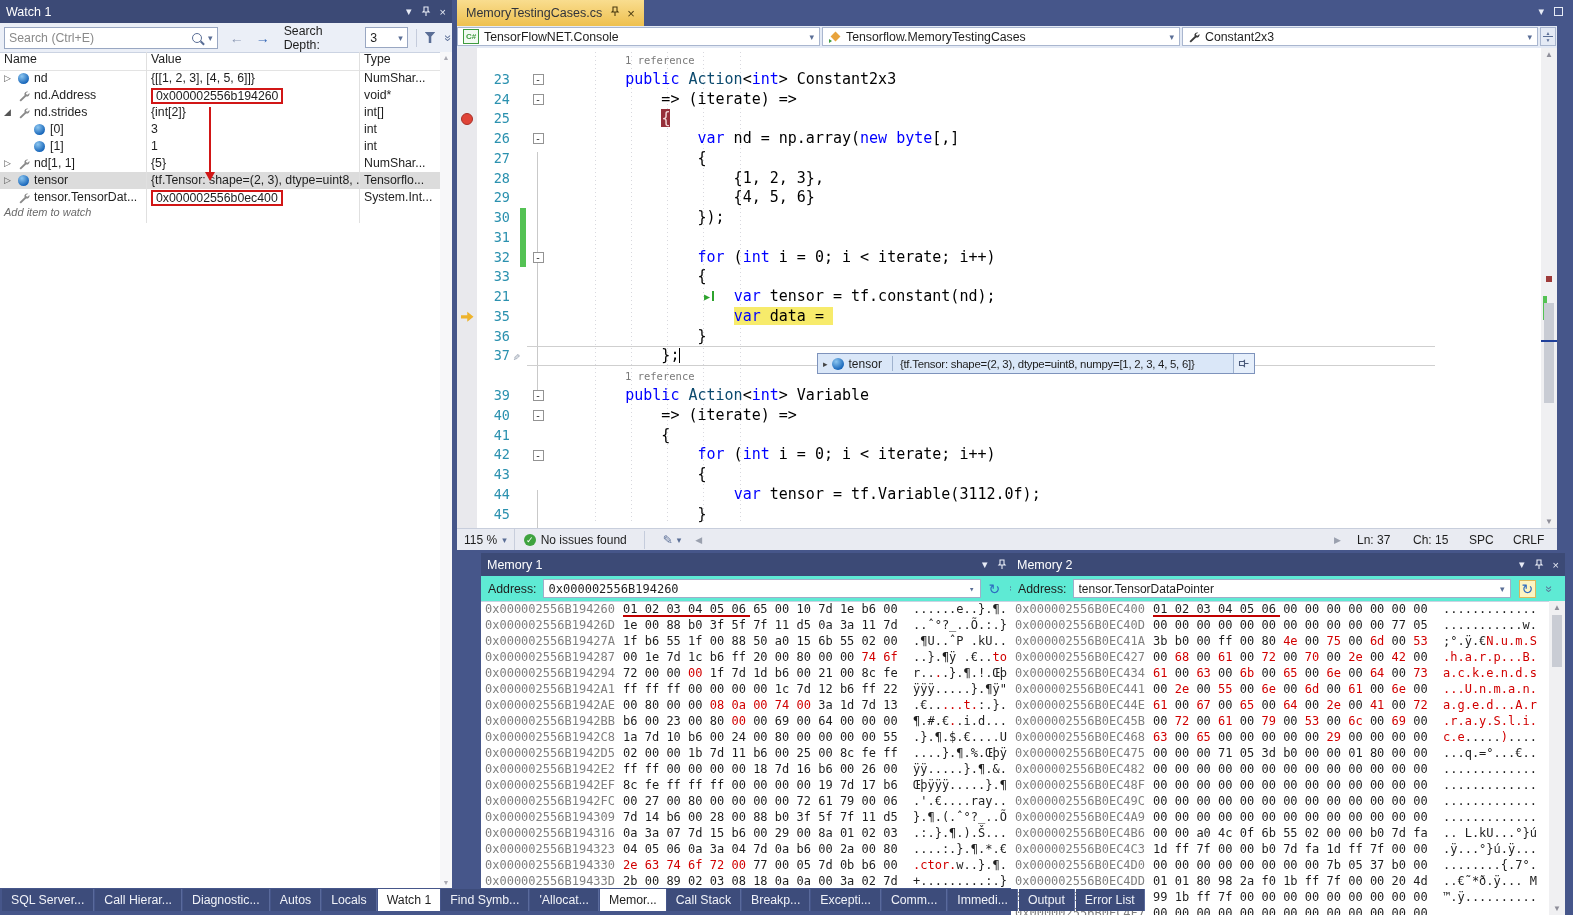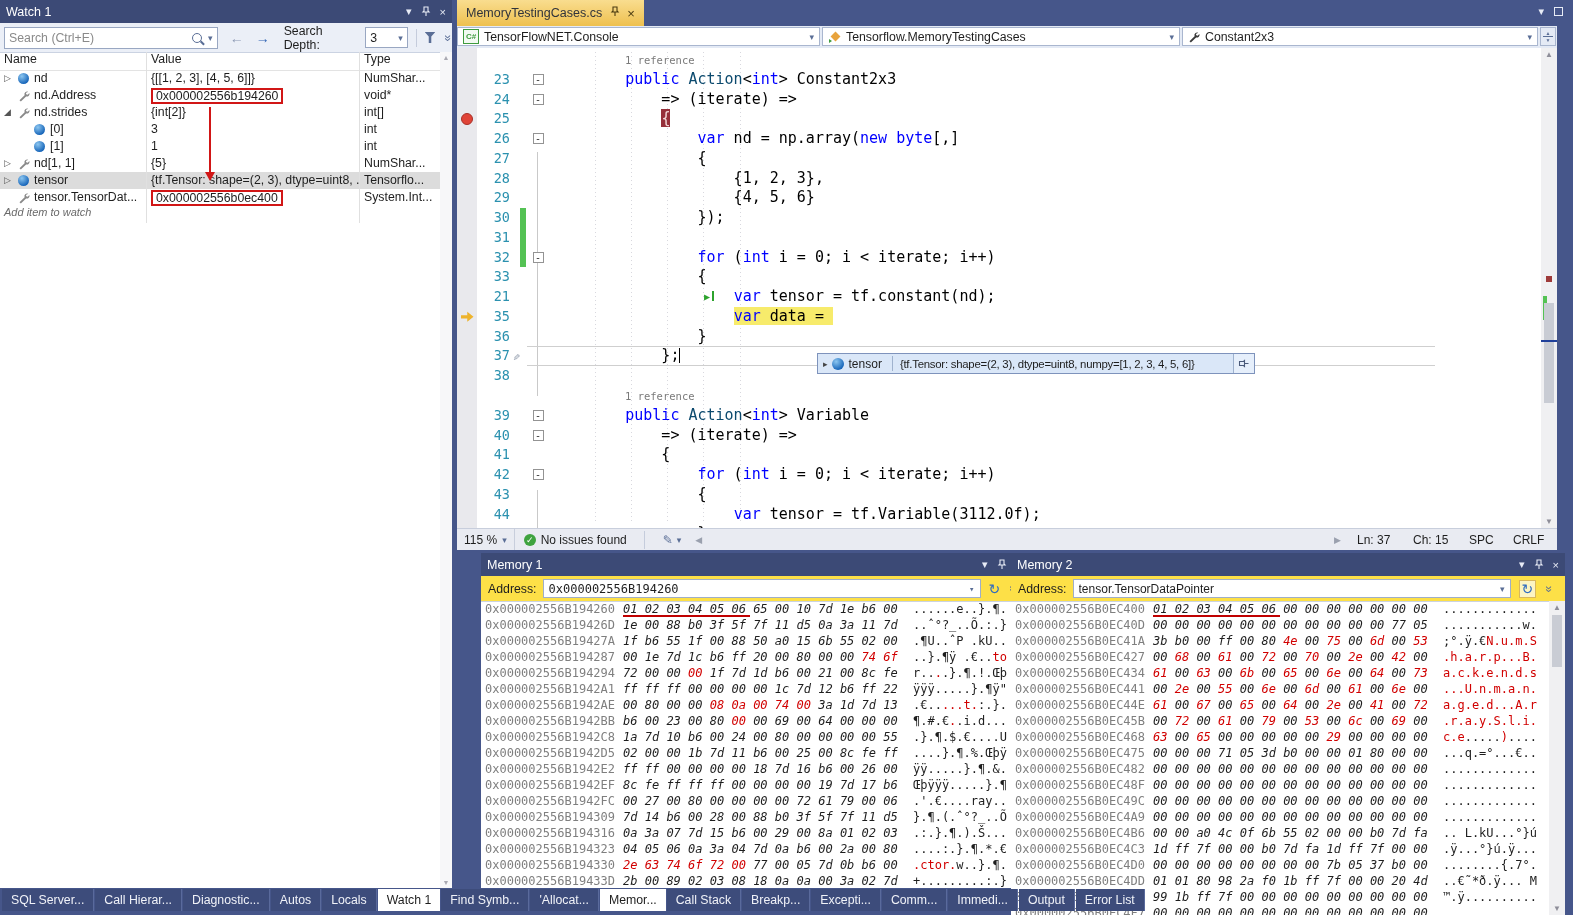--- a/index.html
+++ b/index.html
@@ -127,35 +127,35 @@
   .zoomctl{display:flex;align-items:center;gap:5px;padding:0 7px;border-right:1px solid #C8CEDC;height:100%;}
   .issue{display:flex;align-items:center;gap:5px;padding:0 9px;}
   .okcirc{width:12px;height:12px;border-radius:50%;background:#3FA33F;color:#fff;font-size:9px;line-height:12px;text-align:center;display:inline-block;}
   .broom{color:#5A6E96;font-size:12px;margin-left:10px;}
   .hsarr{color:#9AA0AE;font-size:9px;margin-left:14px;}
   .edright{margin-left:auto;display:flex;align-items:center;gap:0;}
   .edright .itm{width:56px;text-align:left;}
   .edright .sm{width:44px;}
 
   
-  .memtoolbar{position:absolute;left:0;top:23px;right:0;height:25px;background:#fde047;
+  .memtoolbar{position:absolute;left:0;top:23px;right:0;height:25px;background:#5eead4;
     border-bottom:1px solid #CBD3E2;display:flex;align-items:center;font-size:12.3px;color:#1E1E1E;}
   .memtoolbar .albl{margin:0 6px 0 7px;}
   .addrcombo{height:19px;background:#fff;border:1px solid #9FAEC8;display:flex;align-items:center;
     padding:0 5px;box-sizing:border-box;font-size:12px;}
   .addrcombo .v{flex:1;white-space:nowrap;overflow:hidden;}
   .refresh{color:#2E6BC0;font-size:14px;margin-left:8px;}
   .refresh.hl{background:#FCF4C2;border:1px solid #D9B85C;padding:0 2px;}
   .memrows{position:absolute;left:4px;top:48px;right:18px;overflow:hidden;
     font-family:"DejaVu Sans Mono",monospace;font-size:12px;line-height:16px;white-space:pre;}
   #mem1 .memrows{height:287px;}
   #mem2 .memrows{height:314px;}
   .mrow{display:flex;height:16px;position:relative;}
   .maddr{width:138px;color:#7F7F7F;flex-shrink:0;}
-  .mhex{color:#1E1E1E;font-style:italic;}
+  .mhex{color:#1E1E1E;}
   .masc{margin-left:8px;color:#1E1E1E;}
   .red{color:#D10000;}
   .redline{position:absolute;left:138px;top:13.5px;width:127px;height:2px;background:#C00000;}
   .memscroll{position:absolute;right:0;top:48px;width:16px;background:#F0F0F2;color:#8E8E99;}
   .memscroll .arr{position:absolute;left:0;width:16px;text-align:center;font-size:8px;}
   .memthumb{position:absolute;left:3px;width:10px;background:#C9CCD4;}
   #mem1{left:457px;top:553px;width:547px;height:335px;margin-left:24px;}
   #mem2{left:1011px;top:553px;width:554px;height:362px;}
 
   
@@ -393,21 +393,20 @@
           <div class="cline"><span class="gut"></span><span class="lnum">28</span><span class="smargin"></span><span class="fmargin"></span><span class="ctext"><span class="p">                    {1, 2, 3},</span></span></div>
           <div class="cline"><span class="gut"></span><span class="lnum">29</span><span class="smargin"></span><span class="fmargin"></span><span class="ctext"><span class="p">                    {4, 5, 6}</span></span></div>
           <div class="cline"><span class="gut"></span><span class="lnum">30</span><span class="smargin chg"></span><span class="fmargin"></span><span class="ctext"><span class="p">                });</span></span></div>
           <div class="cline"><span class="gut"></span><span class="lnum">31</span><span class="smargin chg"></span><span class="fmargin"></span><span class="ctext"></span></div>
           <div class="cline"><span class="gut"></span><span class="lnum">32</span><span class="smargin chg"></span><span class="fmargin"><span class="foldbox">-</span></span><span class="ctext"><span class="p">                </span><span class="k">for</span><span class="p"> (</span><span class="k">int</span><span class="p"> i = 0; i &lt; iterate; i++)</span></span></div>
           <div class="cline"><span class="gut"></span><span class="lnum">33</span><span class="smargin"></span><span class="fmargin"></span><span class="ctext"><span class="p">                {</span></span></div>
           <div class="cline"><span class="gut"></span><span class="lnum">21</span><span class="smargin"></span><span class="fmargin"></span><span class="ctext"><span class="p">                    </span><span class="k">var</span><span class="p"> tensor = tf.constant(nd);</span></span><span class="runmark">▶</span></div>
           <div class="cline"><span class="gut"><span class="curarrow"></span></span><span class="lnum">35</span><span class="smargin"></span><span class="fmargin"></span><span class="ctext"><span class="p">                    </span><span class="hk">var</span><span class="h"> data = </span></span></div>
           <div class="cline"><span class="gut"></span><span class="lnum">36</span><span class="smargin"></span><span class="fmargin"></span><span class="ctext"><span class="p">                }</span></span></div>
           <div class="cline curline"><span class="gut"></span><span class="lnum">37</span><span class="smargin"><span class="brush">✎</span></span><span class="fmargin"></span><span class="ctext"><span class="p">            };</span><span class="caret"></span></span></div>
-          <div class="cline"><span class="gut"></span><span class="lnum">38</span><span class="smargin"></span><span class="fmargin"></span><span class="ctext"></span></div>
           <div class="cline lensline"><span class="gut"></span><span class="lnum"></span><span class="smargin"></span><span class="fmargin"></span><span class="ctext"><span class="lens">1 reference</span></span></div>
           <div class="cline"><span class="gut"></span><span class="lnum">39</span><span class="smargin"></span><span class="fmargin"><span class="foldbox">-</span></span><span class="ctext"><span class="p">        </span><span class="k">public</span><span class="p"> </span><span class="t">Action</span><span class="p">&lt;</span><span class="k">int</span><span class="p">&gt; Variable</span></span></div>
           <div class="cline"><span class="gut"></span><span class="lnum">40</span><span class="smargin"></span><span class="fmargin"><span class="foldbox">-</span></span><span class="ctext"><span class="p">            =&gt; (iterate) =&gt;</span></span></div>
           <div class="cline"><span class="gut"></span><span class="lnum">41</span><span class="smargin"></span><span class="fmargin"></span><span class="ctext"><span class="p">            {</span></span></div>
           <div class="cline"><span class="gut"></span><span class="lnum">42</span><span class="smargin"></span><span class="fmargin"><span class="foldbox">-</span></span><span class="ctext"><span class="p">                </span><span class="k">for</span><span class="p"> (</span><span class="k">int</span><span class="p"> i = 0; i &lt; iterate; i++)</span></span></div>
           <div class="cline"><span class="gut"></span><span class="lnum">43</span><span class="smargin"></span><span class="fmargin"></span><span class="ctext"><span class="p">                {</span></span></div>
           <div class="cline"><span class="gut"></span><span class="lnum">44</span><span class="smargin"></span><span class="fmargin"></span><span class="ctext"><span class="p">                    </span><span class="k">var</span><span class="p"> tensor = tf.Variable(3112.0f);</span></span></div>
           <div class="cline"><span class="gut"></span><span class="lnum">45</span><span class="smargin"></span><span class="fmargin"></span><span class="ctext"><span class="p">                }</span></span></div>
         </div>
       <div class="datatip">

